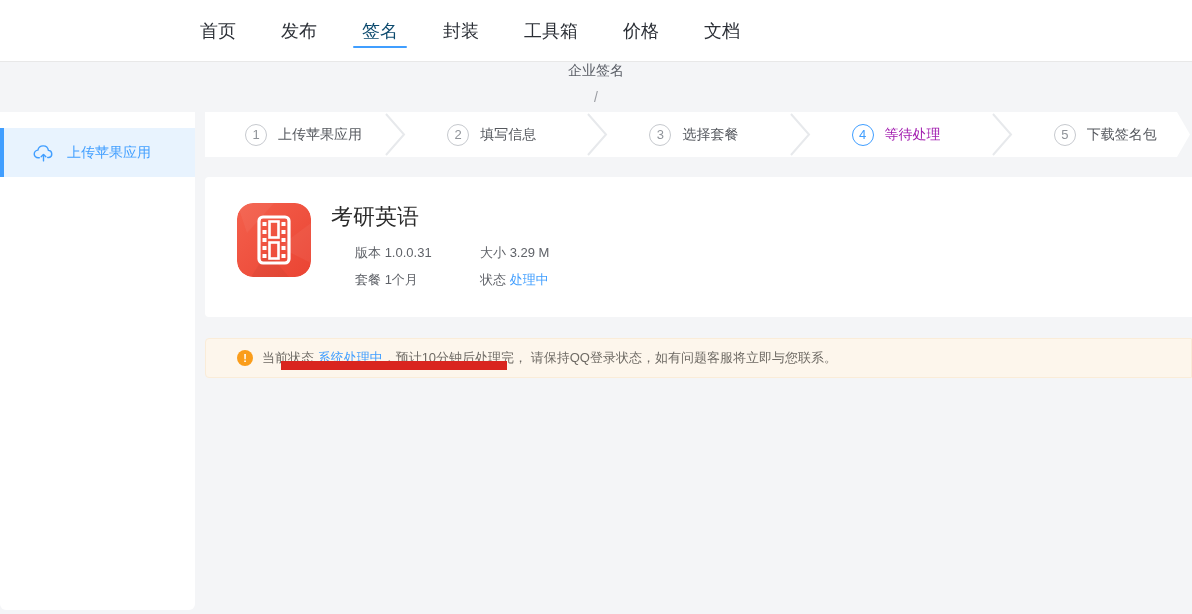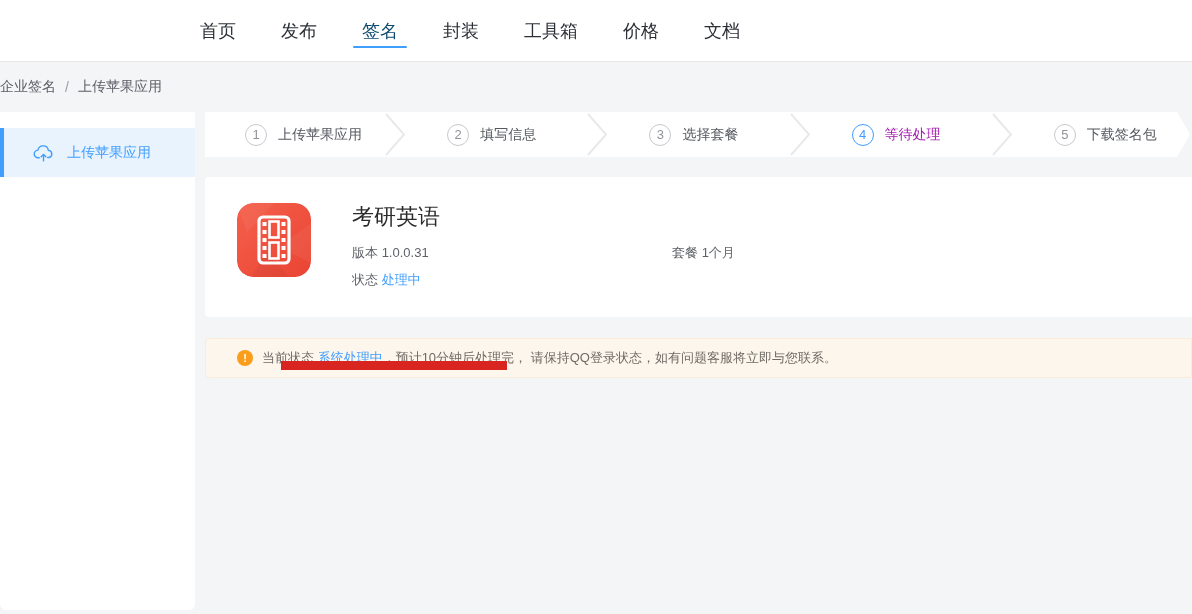--- a/index.html
+++ b/index.html
@@ -8,21 +8,21 @@
   .page { position:relative; width:1192px; height:614px; background:#f4f5f7; overflow:hidden; }
 
   
   .header { height:62px; background:#fff; border-bottom:1px solid #e8e8e8; }
   .nav { height:100%; display:flex; align-items:stretch; padding-left:200px; gap:45px; }
   .nav-item { display:flex; align-items:center; font-size:18px; color:#2b2f36; cursor:pointer; position:relative; text-decoration:none; }
   .nav-item.active { color:#0c4a6e; }
   .nav-item.active::after { content:""; position:absolute; left:-9px; right:-9px; bottom:13px; height:2px; background:#409eff; border-radius:1px; }
 
   
-  .breadcrumb { height:50px; display:flex; align-items:center; gap:9px; font-size:14px; color:#5a5e66; }
+  .breadcrumb { height:50px; display:flex; align-items:center; gap:9px; font-size:14px; color:#5a5e66;flex-direction:column; }
   .breadcrumb .sep { color:#9a9da3; }
   .breadcrumb .parent { cursor:pointer; }
 
   
   .layout { display:flex; gap:10px; align-items:flex-start; }
 
   .sidebar { width:195px; height:498px; background:#fff; border-radius:0 0 6px 6px; padding-top:16px; flex:none; }
   .side-item { height:49px; display:flex; align-items:center; gap:13px; padding-left:33px; font-size:14px; color:#595c63; cursor:pointer; position:relative; }
   .side-item + .side-item { margin-top:18px; }
   .side-item.active { background:#e8f3fe; color:#409eff; }
@@ -35,26 +35,26 @@
   .steps-card { height:45px; background:#fff; display:flex; align-items:center;
     clip-path:polygon(0 0, calc(100% - 15px) 0, calc(100% - 2px) 50%, calc(100% - 15px) 100%, 0 100%); }
   .step { flex:1; display:flex; align-items:center; gap:11px; padding-left:40px; }
   .step .num { width:22px; height:22px; flex:none; border:1px solid #c6c9ce; border-radius:50%; font-size:13px; color:#8f9399; display:flex; align-items:center; justify-content:center; }
   .step .lbl { font-size:14px; color:#55585e; white-space:nowrap; }
   .step.active .num { border-color:#409eff; color:#409eff; }
   .step.active .lbl { color:#a21caf; }
   .step-sep { flex:none; display:flex; align-items:center; }
 
   
-  .app-card { margin-top:20px; height:140px; background:#fff; border-radius:4px 0 0 4px; display:flex; padding:26px 16px 0 32px;gap:21px; }
+  .app-card { margin-top:20px; height:140px; background:#fff; border-radius:4px 0 0 4px; display:flex; padding:26px 16px 0 32px; }
   .app-icon { width:74px; height:74px; flex:none; border-radius:16px; overflow:hidden; }
   .app-info { margin-left:20px; }
   .app-title { font-size:22px; color:#2b2b2b; line-height:28px; margin-bottom:13px; }
   .meta-grid { display:grid; grid-template-columns:125px 195px auto; row-gap:9px; font-size:13px; color:#5f6268; line-height:18px; }
-  .meta-cell { white-space:nowrap; }
+  .meta-cell { white-space:nowrap;margin-left:24px; }
   .meta-cell .blue { color:#409eff; }
 
   
   .alert { margin-top:21px; height:40px; background:#fdf6ec; border:1px solid #faecd8; border-radius:4px 0 0 4px; display:flex; align-items:center; padding-left:31px; gap:9px; font-size:13px; color:#6e6a64; }
   .alert-icon { width:16px; height:16px; flex:none; border-radius:50%; background:#fa9d1b; color:#fff; font-size:11px; font-weight:bold; display:flex; align-items:center; justify-content:center; line-height:1; }
   .alert-text { white-space:nowrap; }
   .alert-text .link { color:#409eff; text-decoration:underline; cursor:pointer; }
 
   
   .red-line { position:absolute; left:281px; top:361px; width:226px; height:9px; background:#d9251f; }
@@ -169,20 +169,21 @@
               <rect x="44.5" y="51" width="4" height="4"></rect>
             </g>
             <rect x="32.5" y="18.5" width="9" height="16" fill="none" stroke="#fff" stroke-width="2.6"></rect>
             <rect x="32.5" y="39.5" width="9" height="16" fill="none" stroke="#fff" stroke-width="2.6"></rect>
           </svg>
         </div>
         <div class="app-info">
           <div class="app-title">考研英语</div>
           <div class="meta-grid">
             <div class="meta-cell"><span>版本</span> <span>1.0.0.31</span></div>
+            <div class="meta-cell"><span>大小</span> <span>3.29 M</span></div>
             <div class="meta-cell"></div>
             <div class="meta-cell"><span>套餐</span> <span>1个月</span></div>
             <div class="meta-cell"><span>状态</span> <span class="blue">处理中</span></div>
           </div>
         </div>
       </div>
 
       <div class="alert">
         <span class="alert-icon">!</span>
         <span class="alert-text"><span>当前状态 </span><a class="link">系统处理中</a><span>，预计10分钟后处理完， 请保持QQ登录状态，如有问题客服将立即与您联系。</span></span>

